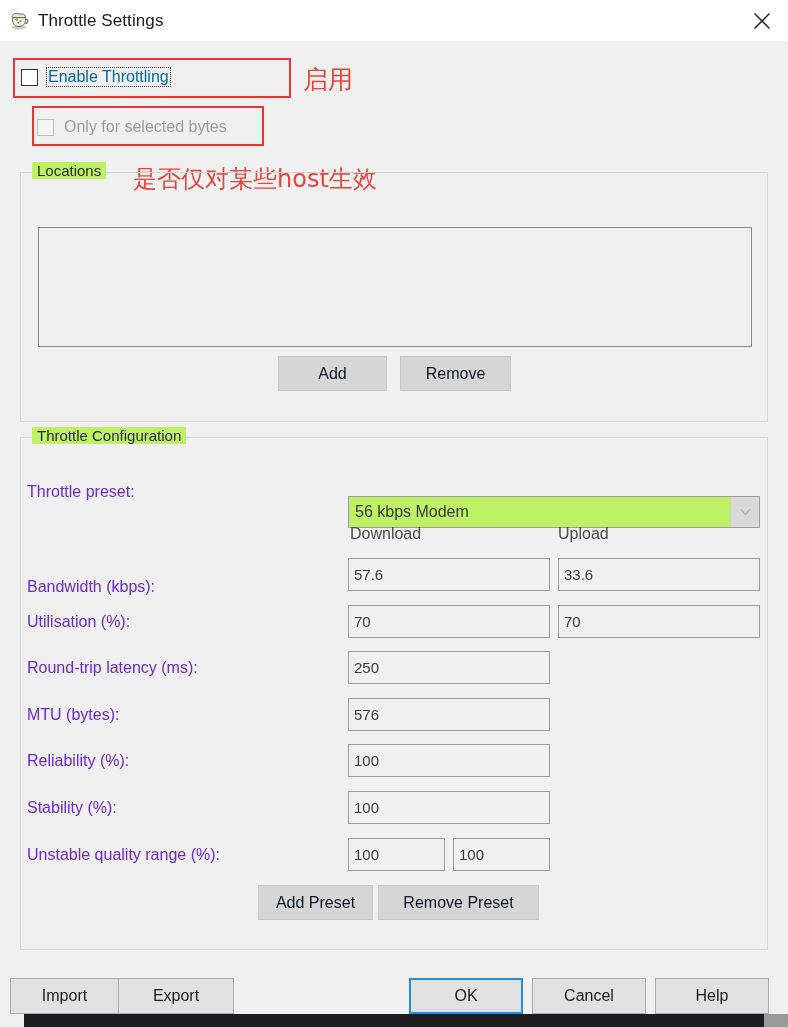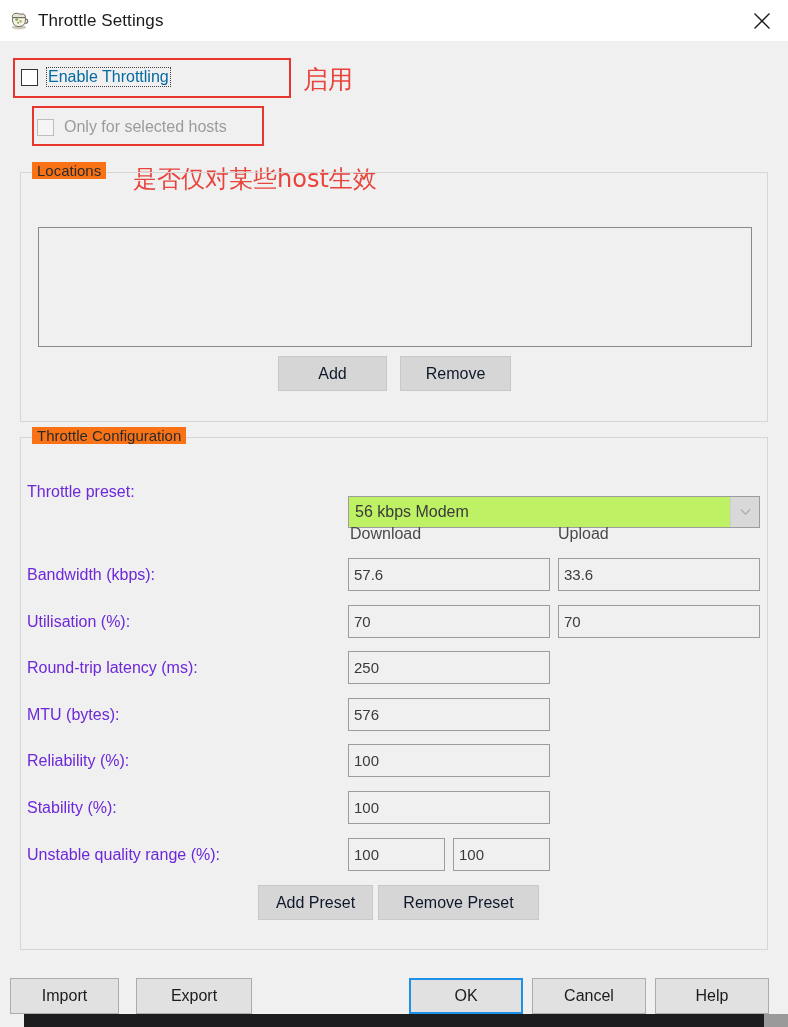--- a/index.html
+++ b/index.html
@@ -118,21 +118,21 @@
   
   .groupbox {
     position: absolute;
     border: 1px solid #d6d6d6;
     box-sizing: border-box;
   }
   .group-title {
     position: absolute;
     top: -11px;
     left: 11px;
-    background: #f97316;
+    background: #bef264;
     padding: 0 5px;
     font-size: 15px;
     color: #2b2b2b;
     white-space: nowrap;
   }
 
   
   .listbox {
     position: absolute;
     background: #f0f0f0;
@@ -267,21 +267,21 @@
 
   <div class="client">
 
     <div class="cbrow" style="left:21px; top:26px;">
       <span class="cbox"></span>
       <span class="cblabel focus">Enable Throttling</span>
     </div>
 
     <div class="cbrow" style="left:37px; top:76px;">
       <span class="cbox disabled"></span>
-      <span class="cblabel disabled">Only for selected hosts</span>
+      <span class="cblabel disabled">Only for selected bytes</span>
     </div>
 
     <div class="redbox" style="left:13px; top:17px; width:278px; height:40px;"></div>
     <div class="redbox" style="left:32px; top:65px; width:232px; height:40px;"></div>
 
     <div class="redtext" style="left:303px; top:22px; font-size:25px;">启用</div>
     <div class="redtext" style="left:133px; top:122px; font-size:24px;">是否仅对某些host生效</div>
 
     <div class="groupbox" style="left:20px; top:131px; width:748px; height:250px;">
       <span class="group-title">Locations</span>
@@ -302,21 +302,21 @@
       <span class="combo-arrow">
         <svg width="11" height="8" viewBox="0 0 11 8">
           <path d="M1 1.6 L5.5 6.2 L10 1.6" fill="none" stroke="#b0b0b0" stroke-width="1.4"></path>
         </svg>
       </span>
     </div>
 
     <div class="colhdr" style="left:350px; top:484px;">Download</div>
     <div class="colhdr" style="left:558px; top:484px;">Upload</div>
 
-    <div class="flabel" style="left:27px; top:525px;">Bandwidth (kbps):</div>
+    <div class="flabel" style="left:27px; top:537px;">Bandwidth (kbps):</div>
     <div class="tinput" style="left:348px; top:517px; width:202px; height:33px;">57.6</div>
     <div class="tinput" style="left:558px; top:517px; width:202px; height:33px;">33.6</div>
 
     <div class="flabel" style="left:27px; top:572px;">Utilisation (%):</div>
     <div class="tinput" style="left:348px; top:564px; width:202px; height:33px;">70</div>
     <div class="tinput" style="left:558px; top:564px; width:202px; height:33px;">70</div>
 
     <div class="flabel" style="left:27px; top:618px;">Round-trip latency (ms):</div>
     <div class="tinput" style="left:348px; top:610px; width:202px; height:33px;">250</div>
 
@@ -330,21 +330,21 @@
     <div class="tinput" style="left:348px; top:750px; width:202px; height:33px;">100</div>
 
     <div class="flabel" style="left:27px; top:805px;">Unstable quality range (%):</div>
     <div class="tinput" style="left:348px; top:797px; width:97px; height:33px;">100</div>
     <div class="tinput" style="left:453px; top:797px; width:97px; height:33px;">100</div>
 
     <div class="btn disabled" style="left:258px; top:844px; width:115px; height:35px;">Add Preset</div>
     <div class="btn disabled" style="left:378px; top:844px; width:161px; height:35px;">Remove Preset</div>
 
     <div class="btn" style="left:10px; top:937px; width:109px; height:36px;">Import</div>
-    <div class="btn" style="left:136px; top:937px; width:116px; height:36px;">Export</div>
+    <div class="btn" style="left:118px; top:937px; width:116px; height:36px;">Export</div>
     <div class="btn default" style="left:409px; top:937px; width:114px; height:36px;">OK</div>
     <div class="btn" style="left:532px; top:937px; width:114px; height:36px;">Cancel</div>
     <div class="btn" style="left:655px; top:937px; width:114px; height:36px;">Help</div>
 
   </div>
 
   <div class="taskbar"></div>
   <div class="taskbar-right"></div>
 
 </div>

